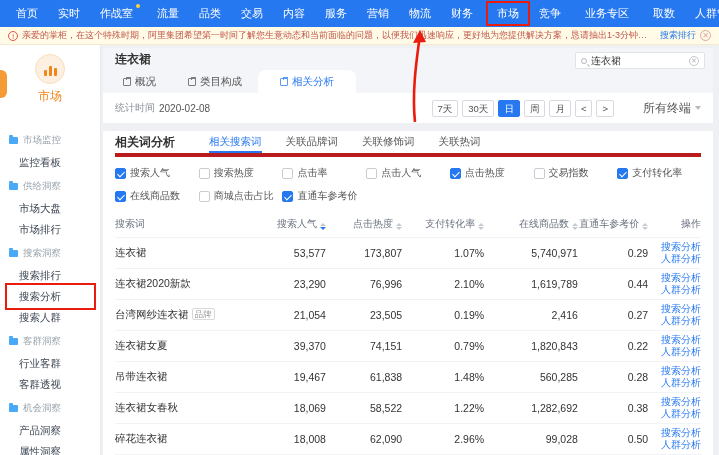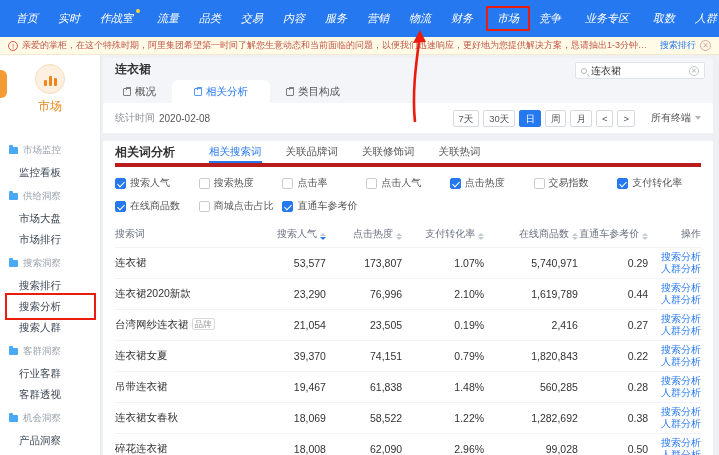--- a/index.html
+++ b/index.html
@@ -1,20 +1,20 @@
 <!DOCTYPE html>
 <html><head>
 <meta charset="utf-8">
 <style>
   * { margin:0; padding:0; box-sizing:border-box; }
   html,body { width:719px; height:455px; overflow:hidden; }
   body { font-family:"Liberation Sans","DejaVu Sans",sans-serif; background:#eef0f3; position:relative; }
 
   
-  .topnav { height:37px; background:#2678f0; display:flex; align-items:center; padding:0 6px; color:#fff; font-size:11px; position:relative; z-index:5;font-style:italic; }
+  .topnav { height:27px; background:#2678f0; display:flex; align-items:center; padding:0 6px; color:#fff; font-size:11px; position:relative; z-index:5; }
   .nav-item { padding:0 10px; line-height:27px; position:relative; white-space:nowrap; cursor:pointer; }
   .nav-item .badge { position:absolute; top:4px; right:3px; width:4px; height:4px; background:#ffd23b; border-radius:50%; }
   .nav-item.highlighted::after { content:""; position:absolute; top:1px; bottom:1px; left:-1px; right:-1px; border:2px solid #ea1c0d; }
   .nav-divider { width:1px; height:12px; background:rgba(255,255,255,.45); margin:0 2px; }
 
   
   .notice { height:18px; background:#fffbe6; border-bottom:1px solid #f5ead0; display:flex; align-items:center; font-size:9px; color:#c0564d; padding:0 8px; gap:4px; white-space:nowrap; overflow:hidden; }
   .notice-icon { width:10px; height:10px; border:1px solid #e0564d; border-radius:50%; color:#e0564d; font-size:8px; line-height:9px; text-align:center; flex-shrink:0; }
   .notice-text { overflow:hidden; text-overflow:ellipsis; }
   .notice-link { color:#2678f0; cursor:pointer; flex-shrink:0; }
@@ -55,21 +55,21 @@
   .tab.active { background:#fff; border-radius:7px 7px 0 0; color:#2678f0; padding:0 22px; }
   .tab-icon { width:8px; height:8px; border:1px solid currentColor; border-radius:1px; position:relative; opacity:.75; }
   .tab-icon::before { content:""; position:absolute; top:-2px; left:2px; width:3px; height:2px; border:1px solid currentColor; border-bottom:none; border-radius:1px 1px 0 0; }
 
   .stat-row { background:#fff; height:30px; display:flex; align-items:center; padding:0 12px; font-size:10px; }
   .stat-label { color:#8a9099; }
   .stat-date { color:#555; margin-left:4px; }
   .controls { margin-left:auto; display:flex; align-items:center; gap:4px; }
   .ctl-btn { height:17px; line-height:15px; border:1px solid #d6dae0; background:#fff; border-radius:2px; padding:0 5px; font-size:9.5px; color:#555; cursor:pointer; }
   .ctl-btn.active { background:#2678f0; border-color:#2678f0; color:#fff; }
-  .terminal { margin-left:12px; font-size:10px; color:#555; display:flex; align-items:center; gap:4px; cursor:pointer; }
+  .terminal { margin-left:25px; font-size:12px; color:#555; display:flex; align-items:center; gap:4px; cursor:pointer; }
   .caret-down { width:0; height:0; border-left:3px solid transparent; border-right:3px solid transparent; border-top:4px solid #b3b8bf; }
 
   .gap { height:8px; }
 
   .body-card { background:#fff; flex:1; padding:0 12px; overflow:hidden; }
   .analysis-head { display:flex; align-items:stretch; height:26px; gap:34px; border-bottom:4px solid #b91c1c; }
   .analysis-title { font-size:12px; font-weight:bold; color:#333; align-self:center; }
   .sub-tabs { display:flex; gap:24px; font-size:10.5px; color:#555; }
   .sub-tab { display:flex; align-items:center; position:relative; cursor:pointer; }
   .sub-tab.active { color:#2678f0; }
@@ -184,27 +184,27 @@
           <span class="search-icon"></span>
           <span>连衣裙</span>
           <span class="clear-icon">✕</span>
         </div>
       </div>
       <div class="tabs-row">
         <div class="tab">
           <span class="tab-icon"></span>
           <span>概况</span>
         </div>
+        <div class="tab">
+          <span class="tab-icon"></span>
+          <span>类目构成</span>
+        </div>
         <div class="tab active">
           <span class="tab-icon"></span>
           <span>相关分析</span>
-        </div>
-        <div class="tab">
-          <span class="tab-icon"></span>
-          <span>类目构成</span>
         </div>
       </div>
       <div class="stat-row">
         <span class="stat-label">统计时间</span>
         <span class="stat-date">2020-02-08</span>
         <div class="controls">
           <span class="ctl-btn">7天</span>
           <span class="ctl-btn">30天</span>
           <span class="ctl-btn active">日</span>
           <span class="ctl-btn">周</span>

